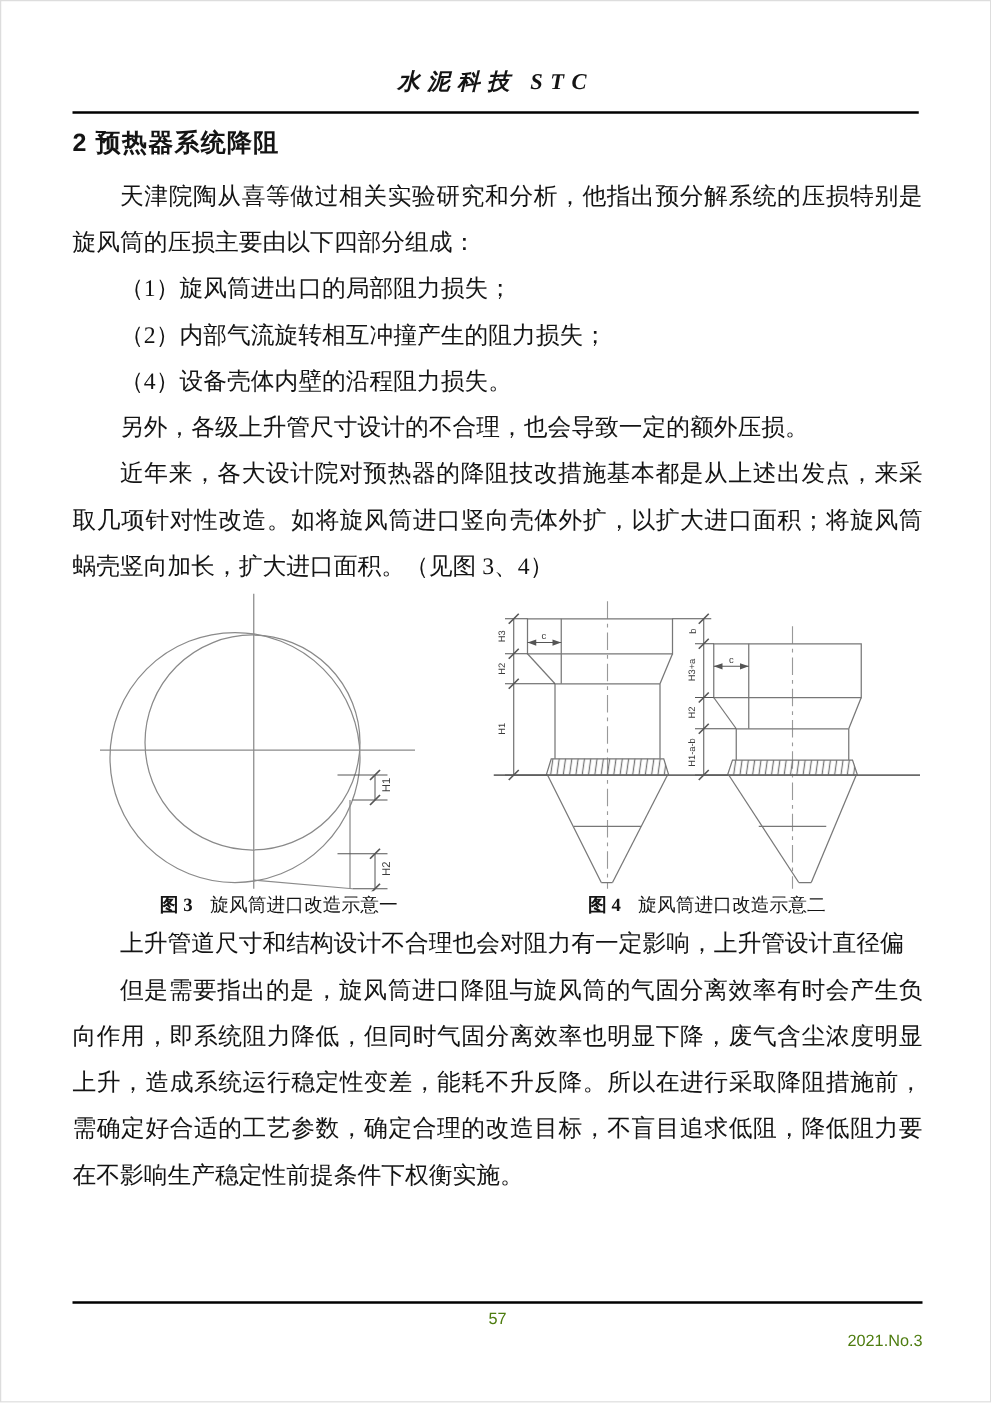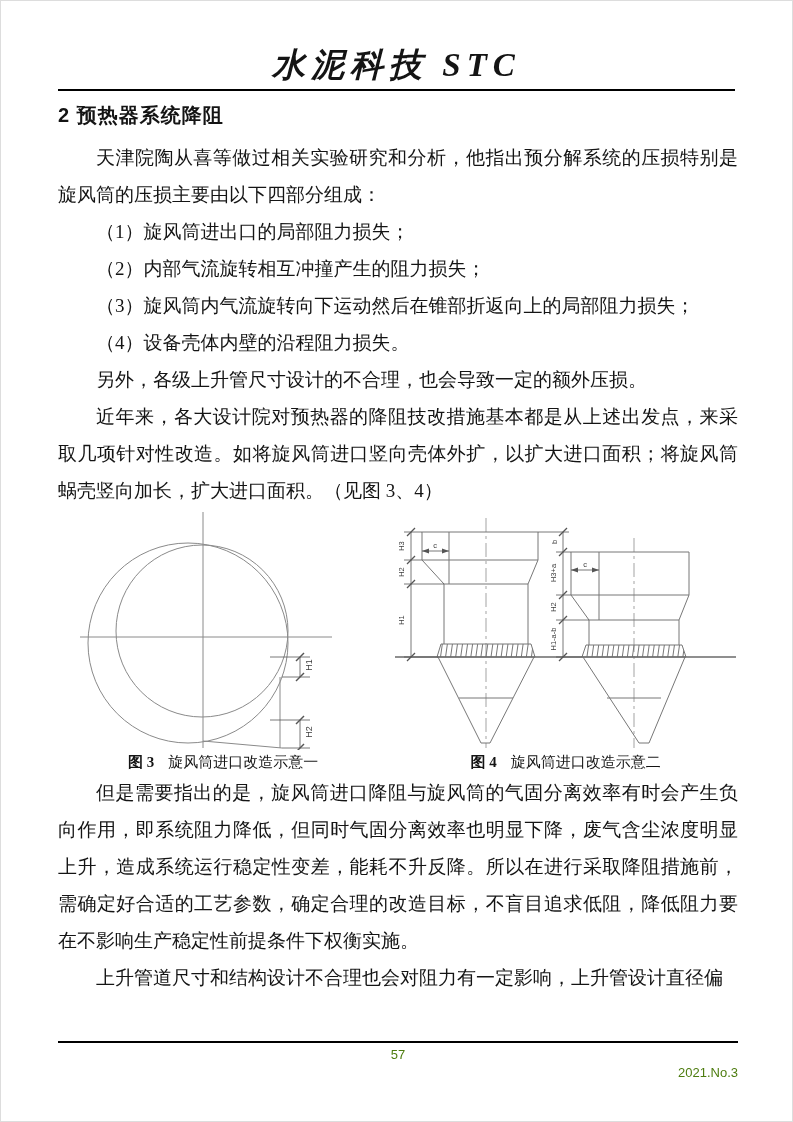--- a/index.html
+++ b/index.html
@@ -4,21 +4,21 @@
 <style>
   html,body{margin:0;padding:0;background:#f2f2f2;}
   .page{
     position:relative;width:793px;height:1122px;margin:0 auto;
     background:#ffffff;border:1px solid #ddd;box-sizing:border-box;
     font-family:"Liberation Serif","DejaVu Serif",serif;color:#141414;
     overflow:hidden;
   }
   .journal-title{
     margin:48px 57px 0;text-align:center;
-    font-size:33px;font-weight:700;font-style:italic;letter-spacing:6px;
+    font-size:18px;font-weight:700;font-style:italic;letter-spacing:6px;
     line-height:32px;
   }
   .header-rule{margin:8px 57px 0;border-top:2px solid #000;height:0;}
   .section-heading{
     margin:10px 57px 0;font-family:"Liberation Sans","DejaVu Sans",sans-serif;
     font-size:20px;font-weight:700;line-height:28px;letter-spacing:1px;
   }
   .body{margin:10px 56px 0 57px;width:680px;font-size:19px;line-height:37px;text-align:justify;}
   .body p{margin:0;text-indent:2em;}
   .figures-row{display:flex;justify-content:space-between;align-items:flex-start;margin-top:1px;}
@@ -43,21 +43,20 @@
 
   <div class="journal-title">水泥科技 STC</div>
   <div class="header-rule"></div>
 
   <div class="section-heading">2 预热器系统降阻</div>
 
   <div class="body">
     <p>天津院陶从喜等做过相关实验研究和分析，他指出预分解系统的压损特别是旋风筒的压损主要由以下四部分组成：</p>
     <p>（1）旋风筒进出口的局部阻力损失；</p>
     <p>（2）内部气流旋转相互冲撞产生的阻力损失；</p>
-    <p>（3）旋风筒内气流旋转向下运动然后在锥部折返向上的局部阻力损失；</p>
     <p>（4）设备壳体内壁的沿程阻力损失。</p>
     <p>另外，各级上升管尺寸设计的不合理，也会导致一定的额外压损。</p>
     <p>近年来，各大设计院对预热器的降阻技改措施基本都是从上述出发点，来采取几项针对性改造。如将旋风筒进口竖向壳体外扩，以扩大进口面积；将旋风筒蜗壳竖向加长，扩大进口面积。（见图 3、4）</p>
 
     <div class="figures-row">
 
       <div class="figure">
         <svg width="330" height="240" viewBox="0 0 330 240" xmlns="http://www.w3.org/2000/svg">
           <g stroke="#8a8a8a" fill="none" stroke-width="1">
             <line x1="145" y1="2" x2="145" y2="238"></line>
@@ -175,22 +174,22 @@
           <text x="163" y="129" font-size="7.5" text-anchor="middle" transform="rotate(-90 163 129)">H1-a-b</text>
           <text x="192" y="57" font-size="7.5" text-anchor="middle">c</text>
         </svg>
         <div class="fig-caption">
           <span class="fig-label">图 4</span><span>旋风筒进口改造示意二</span>
         </div>
       </div>
 
     </div>
 
+    <p class="after-fig">上升管道尺寸和结构设计不合理也会对阻力有一定影响，上升管设计直径偏</p>
     <p class="after-fig">但是需要指出的是，旋风筒进口降阻与旋风筒的气固分离效率有时会产生负向作用，即系统阻力降低，但同时气固分离效率也明显下降，废气含尘浓度明显上升，造成系统运行稳定性变差，能耗不升反降。所以在进行采取降阻措施前，需确定好合适的工艺参数，确定合理的改造目标，不盲目追求低阻，降低阻力要在不影响生产稳定性前提条件下权衡实施。</p>
-    <p class="after-fig">上升管道尺寸和结构设计不合理也会对阻力有一定影响，上升管设计直径偏</p>
   </div>
 
   <div class="footer-rule"></div>
   <div class="footer-text">
     <span>57</span>
     <span class="footer-issue">2021.No.3</span>
   </div>
 
 </div>
 

